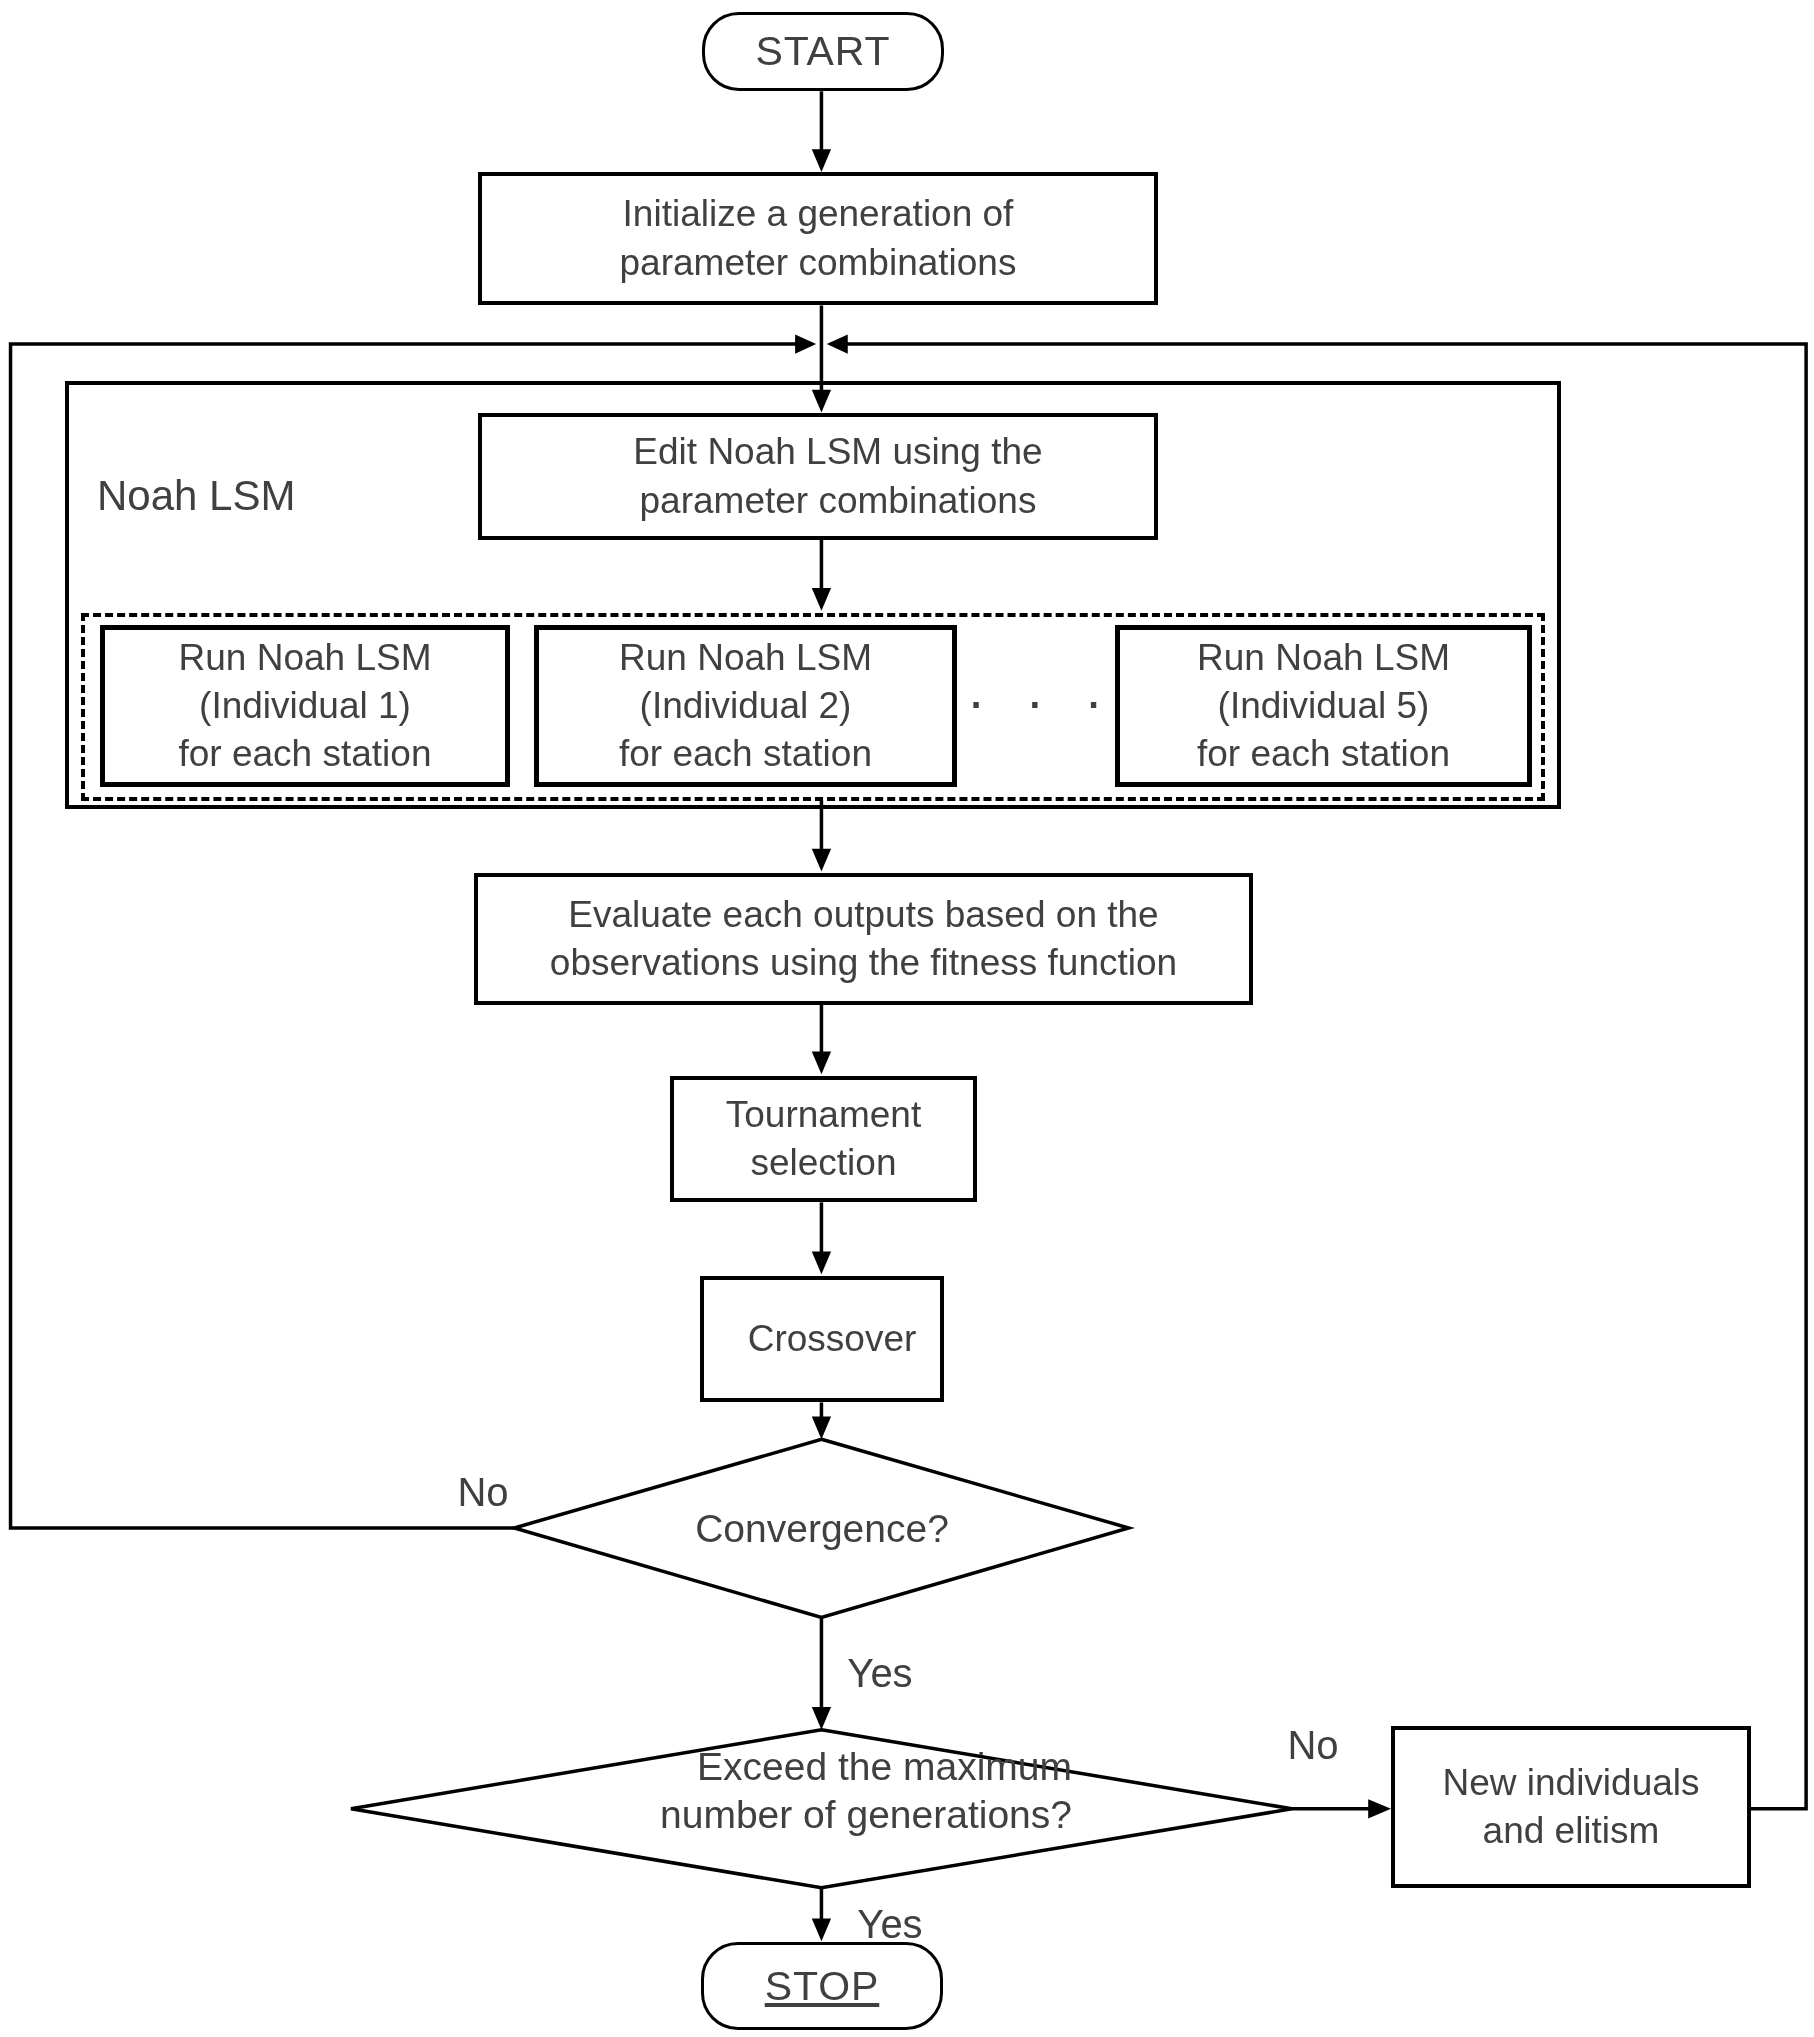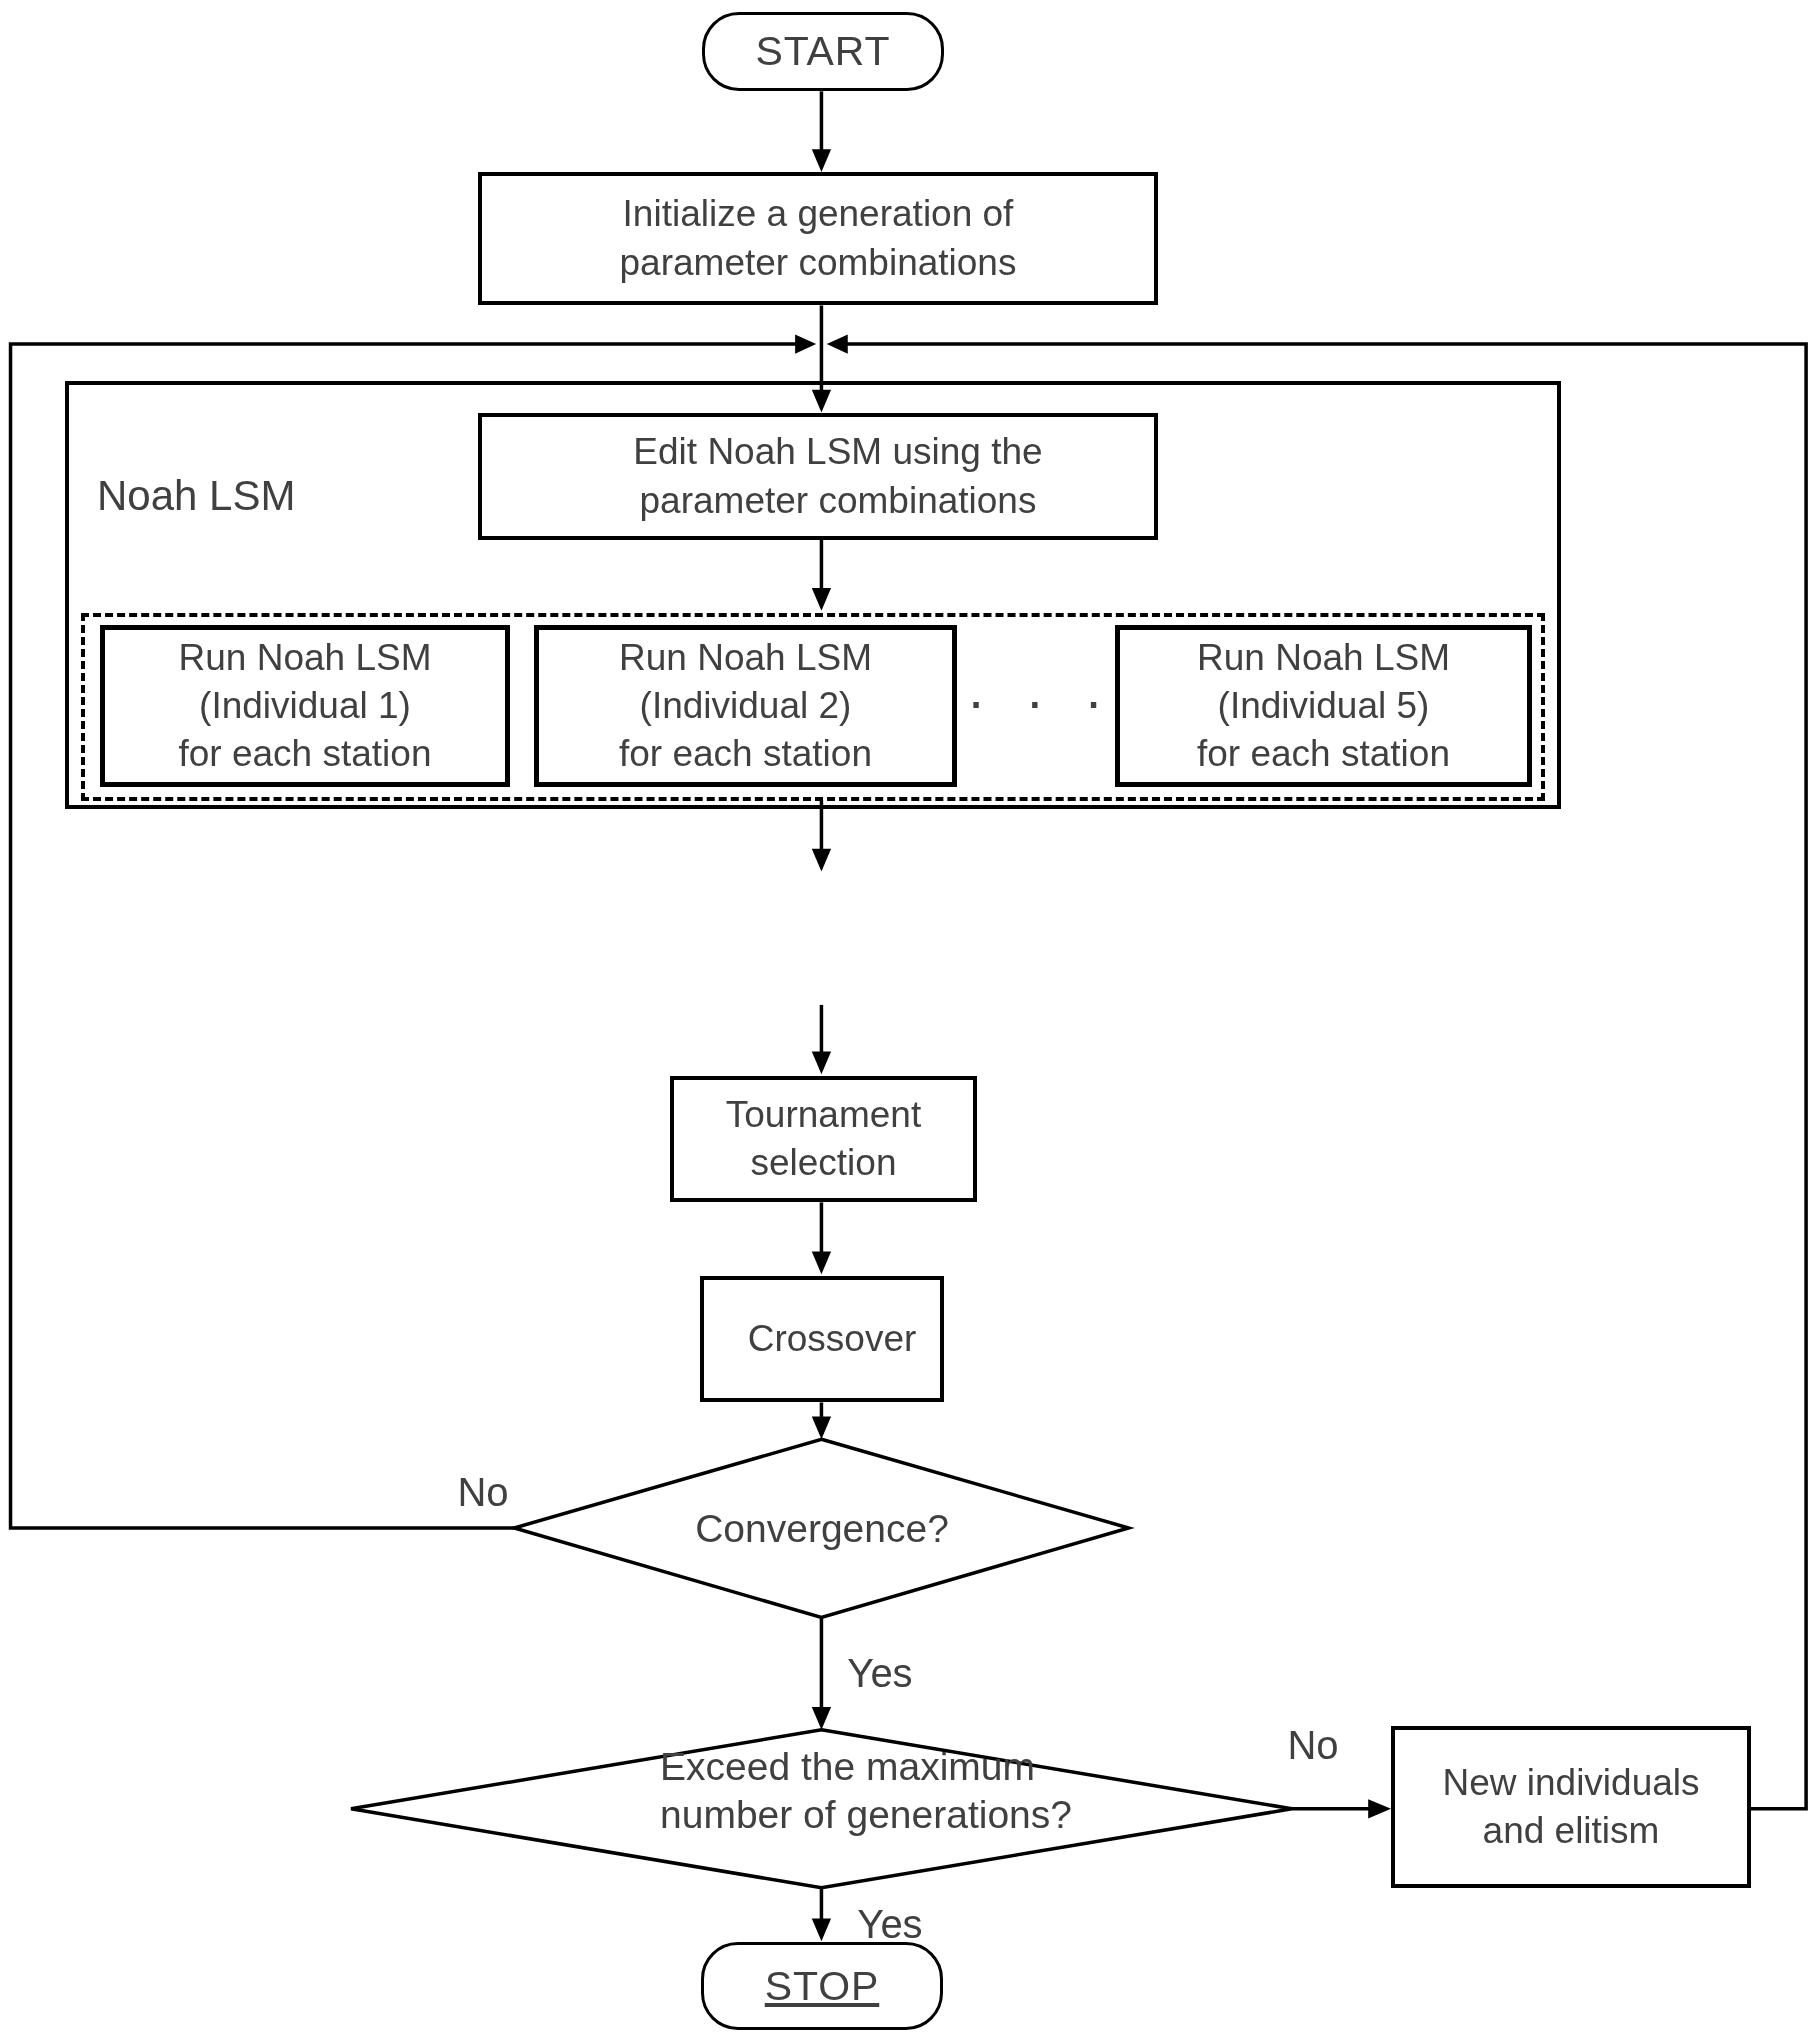--- a/index.html
+++ b/index.html
@@ -18,21 +18,21 @@
   .box  { border:4.4px solid #000; font-size:37px; line-height:1.3; }
   .runbox { border:5.3px solid #000; font-size:37px; line-height:1.3; }
   .wide { font-size:37px; }
   .pill { border:3.5px solid #000; border-radius:37px; font-size:41px; letter-spacing:0.9px; }
   .free-label {
     position:absolute; transform:translate(-50%,-50%); font-size:40px;
     white-space:pre-line; text-align:center; z-index:4; background:transparent;
   }
   .diamond-text {
     position:absolute; transform:translate(-50%,-50%); font-size:39px; line-height:1.22;
-    white-space:pre-line; text-align:left; z-index:4;
+    white-space:pre-line; text-align:right; z-index:4;
   }
   .noah-label { position:absolute; font-size:42px; z-index:3; }
   .dots { position:absolute; transform:translate(-50%,-50%); font-size:56px; letter-spacing:12.3px; z-index:3; }
 </style>
 </head>
 <body>
 
 <div class="canvas">
 
   <div class="container-box" style="left:65px; top:381px; width:1496px; height:428px;"></div>
@@ -95,20 +95,22 @@
   <div class="node runbox" style="left:534px; top:625px; width:423px; height:162px;">Run Noah LSM
 (Individual 2)
 for each station</div>
 
   <div class="dots" style="left:1041px; top:700px;">· · ·</div>
 
   <div class="node runbox" style="left:1115px; top:625px; width:417px; height:162px;">Run Noah LSM
 (Individual 5)
 for each station</div>
 
+  <div class="node box wide" style="left:474px; top:873px; width:779px; height:132px;">Evaluate each outputs based on the
+observations using the fitness function</div>
 
   <div class="node box" style="left:670px; top:1076px; width:307px; height:126px;">Tournament
 selection</div>
 
   <div class="node box" style="left:700px; top:1276px; width:244px; height:126px;padding-left:20px;">Crossover</div>
 
   <div class="diamond-text" style="left:822px; top:1529px;">Convergence?</div>
 
   <div class="diamond-text" style="left:822px; top:1791px;margin-left:44px;">Exceed the maximum
 number of generations?</div>

